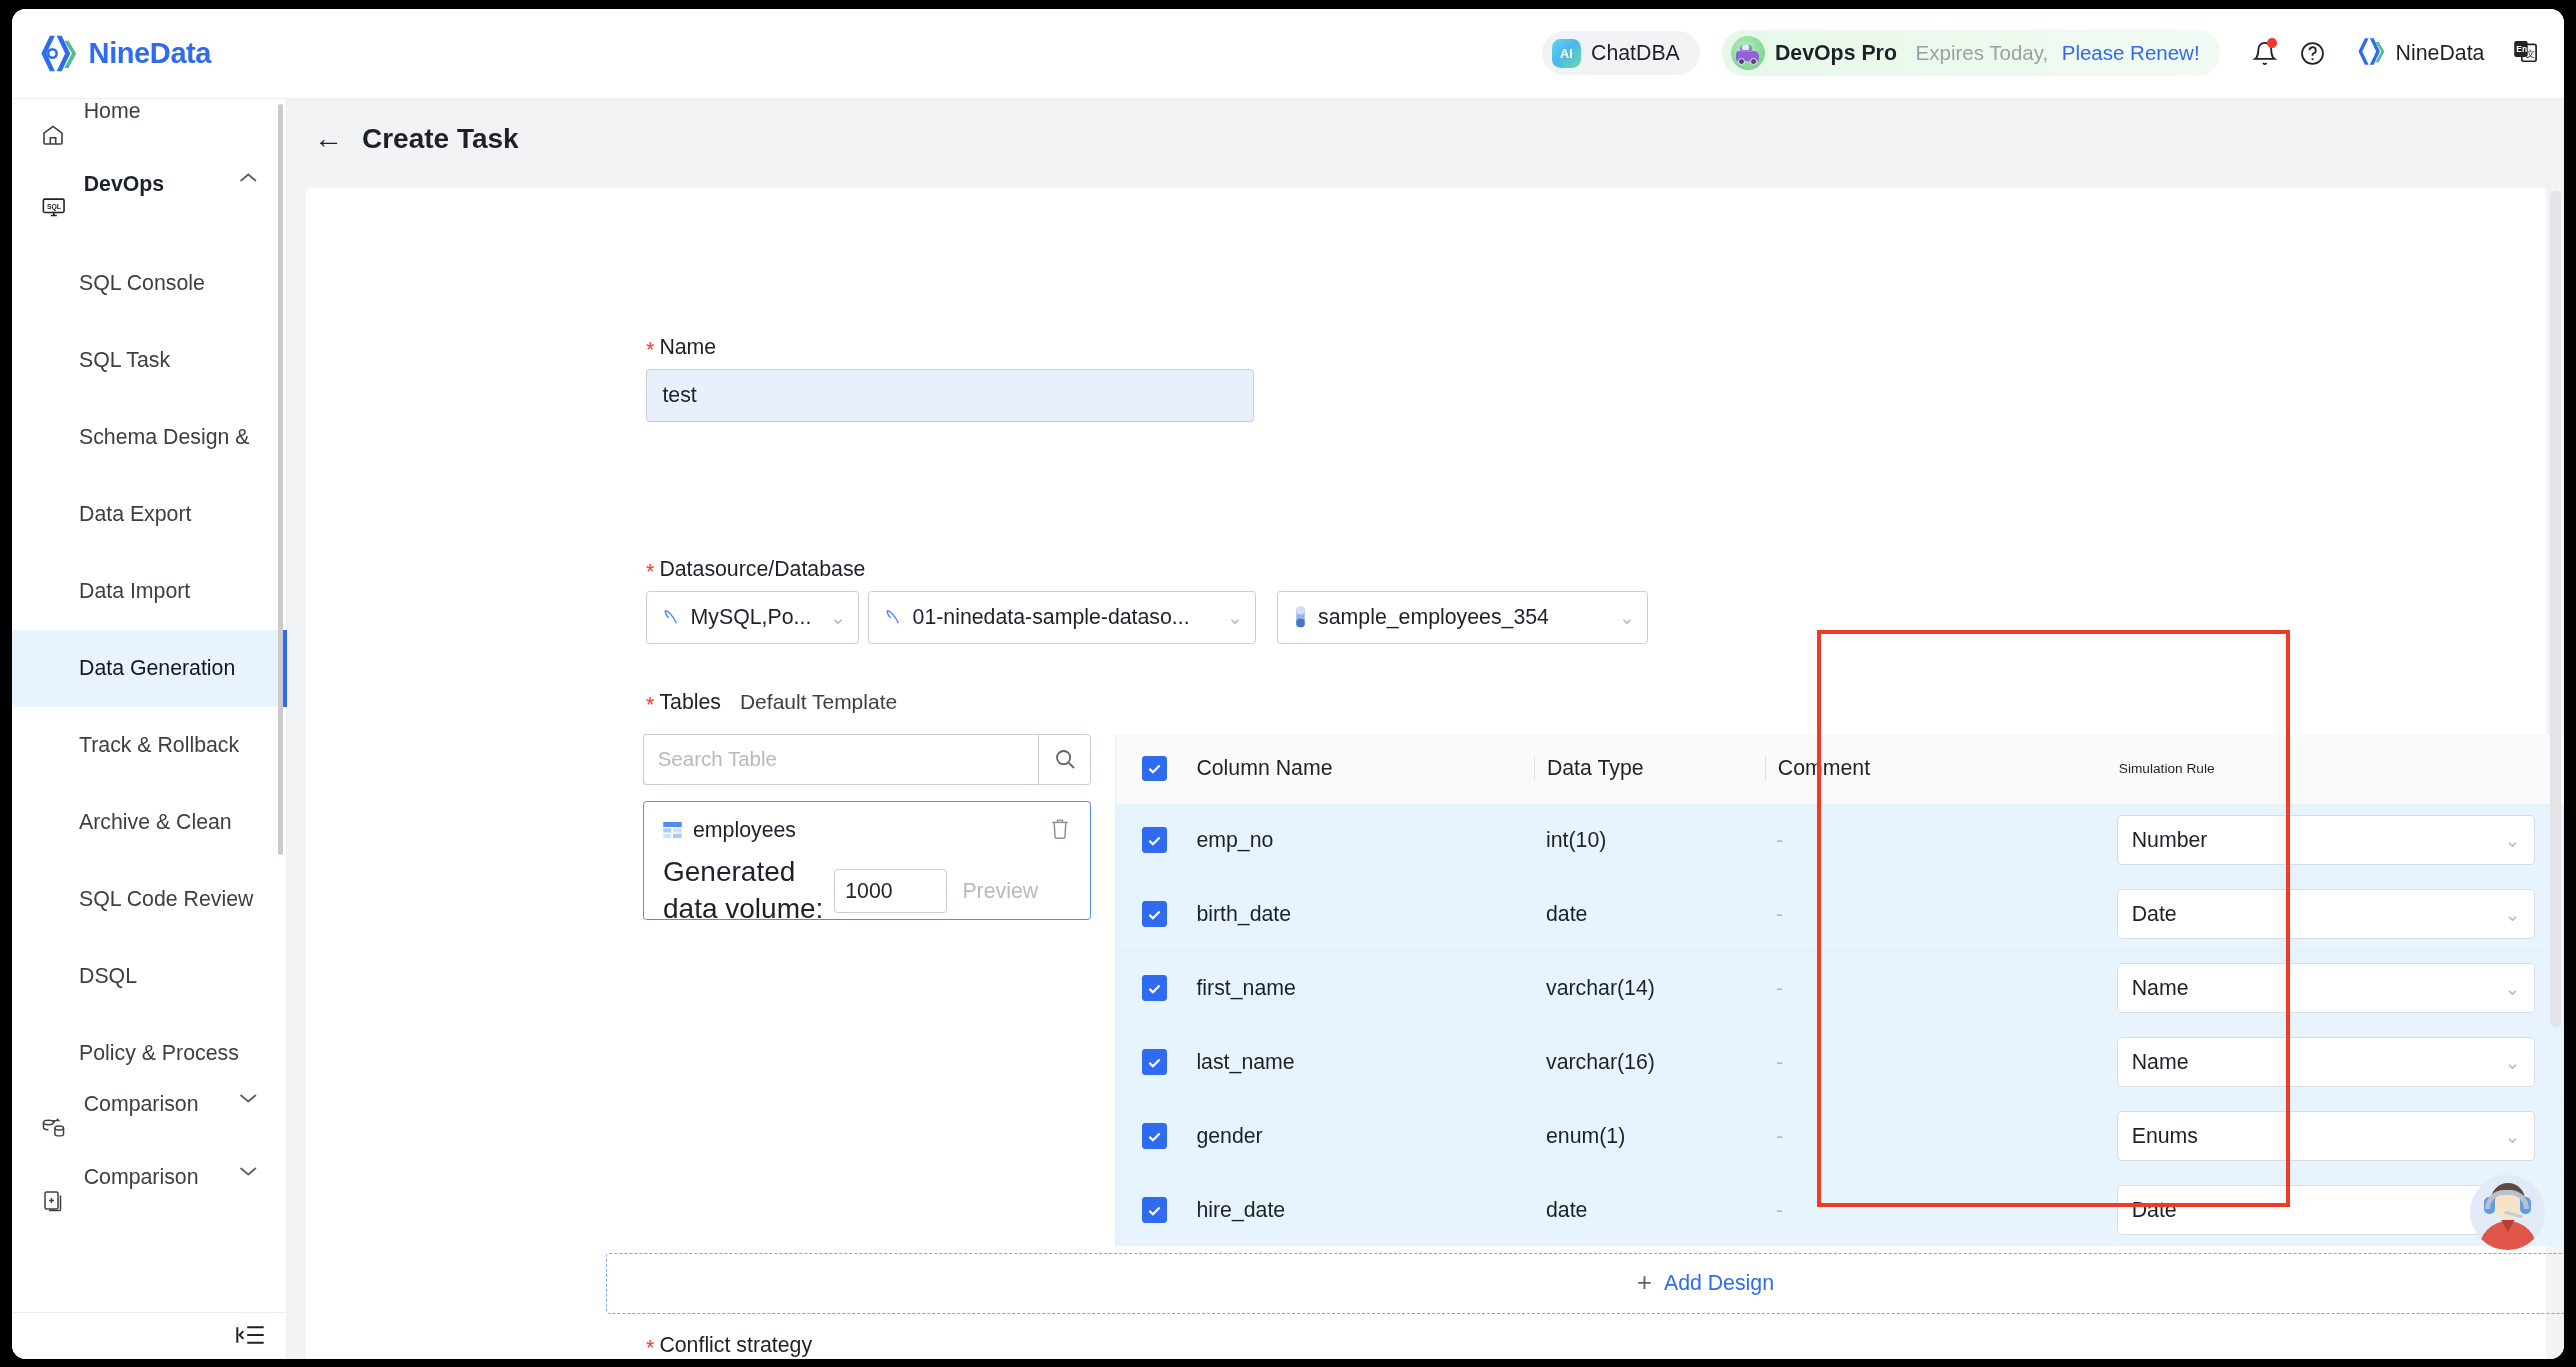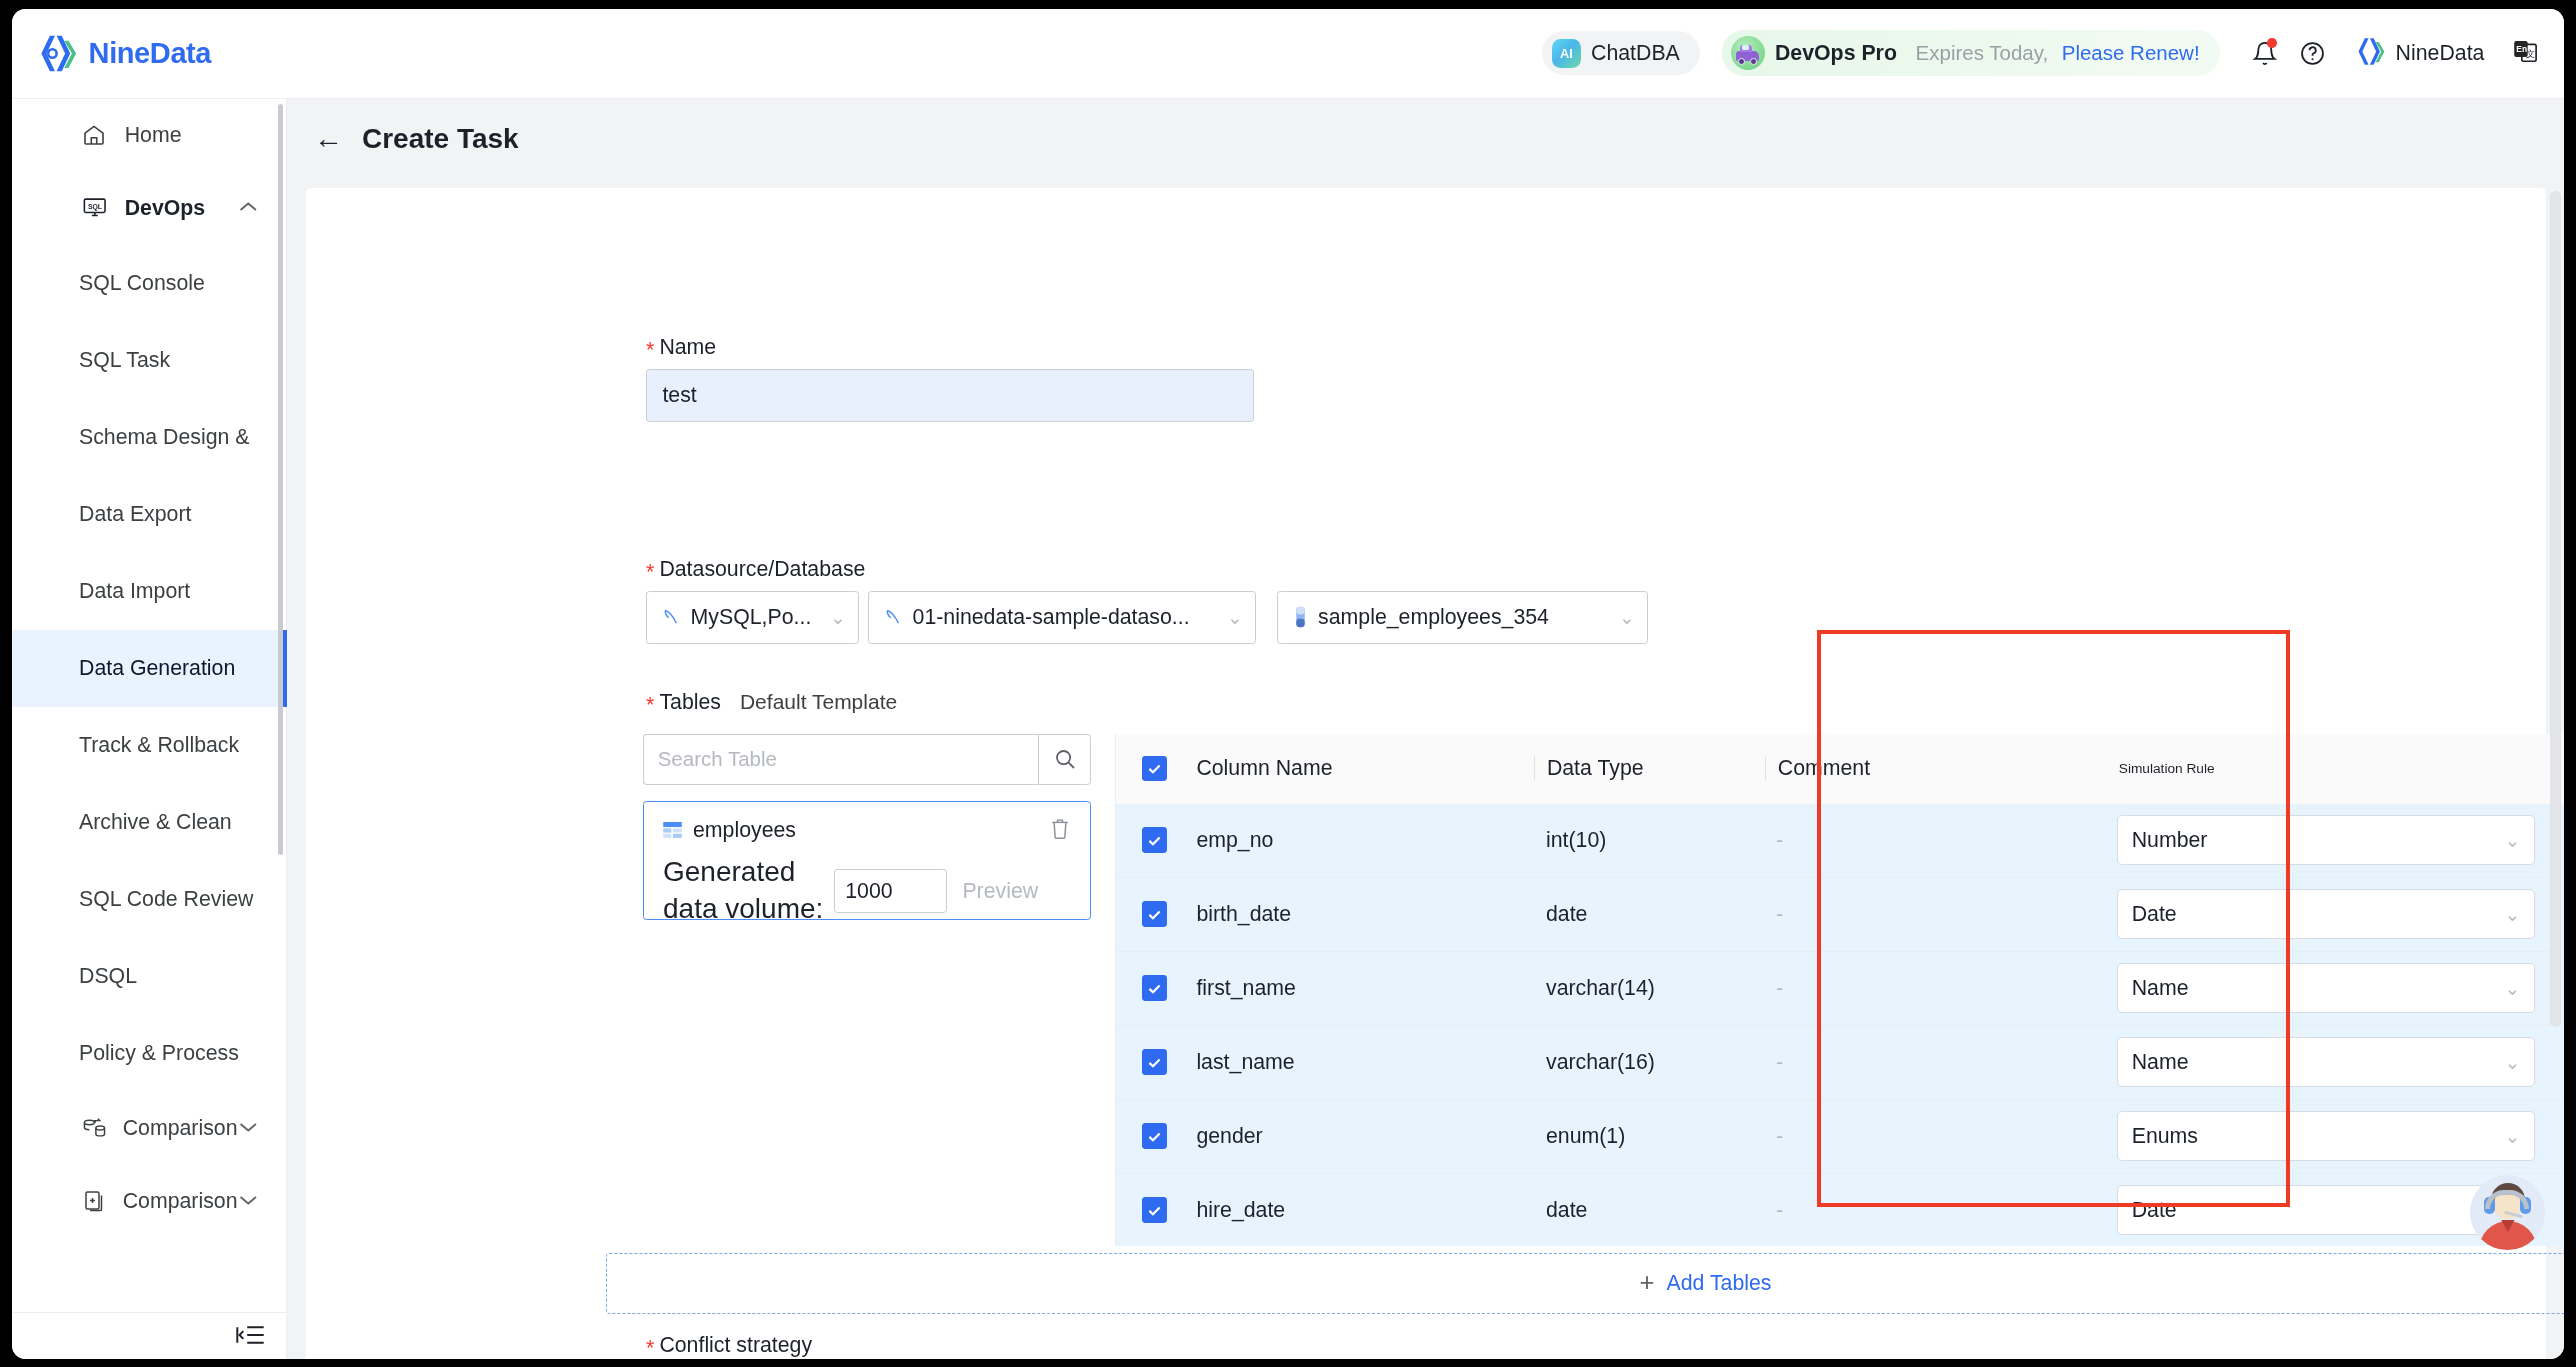--- a/index.html
+++ b/index.html
@@ -73,22 +73,22 @@
 
   
   .sidebar {
     position: absolute; left: 0; top: 90px;
     width: 275px; height: 1261px;
     background: #ffffff;
     border-right: 0.9px solid #eceef1;
   }
   .side-scroll { position: absolute; left:0; top:0; width: 275px; height: 1215px; overflow:hidden;}
   .nav-item {
-    height: 73px; display: flex; align-items: center;
-    padding-left: 38px; cursor: pointer; position: relative; margin-left: 32px;
+    height: 73px; display: flex; 
+    padding-left: 29px; cursor: pointer; position: relative;
   }
   .nav-item .ni-icon { width: 29px; margin-right: 13.7px; display:flex;align-items:center;justify-content:flex-start;}
   .nav-item .ni-label { font-size: 21.3px; color: #3c4043; }
   .nav-item.bold .ni-label { font-weight: 700; color:#1d2129; }
   .nav-item .chev { margin-left: auto; margin-right: 29px; color:#5f6368; }
   .sub-item {
     height: 77px; display:flex; align-items:center;
     padding-left: 67px; cursor: pointer; position: relative;
   }
   .sub-item .si-label { font-size: 21.3px; color: #3c4043; }
@@ -660,21 +660,21 @@
               <span class="rv">Date</span>
               <span class="chev">⌄</span>
             </span>
           </span>
 
         </div>
       </div>
 
       <div class="add-tables">
         <span class="pl">+</span>
-        <span class="lb">Add Tables</span>
+        <span class="lb">Add Design</span>
       </div>
 
       <div class="red-box"></div>
 
       <div class="fld-conf flabel-row">
         <span class="req">*</span>
         <span class="flabel">Conflict strategy</span>
       </div>
 
     </div>

